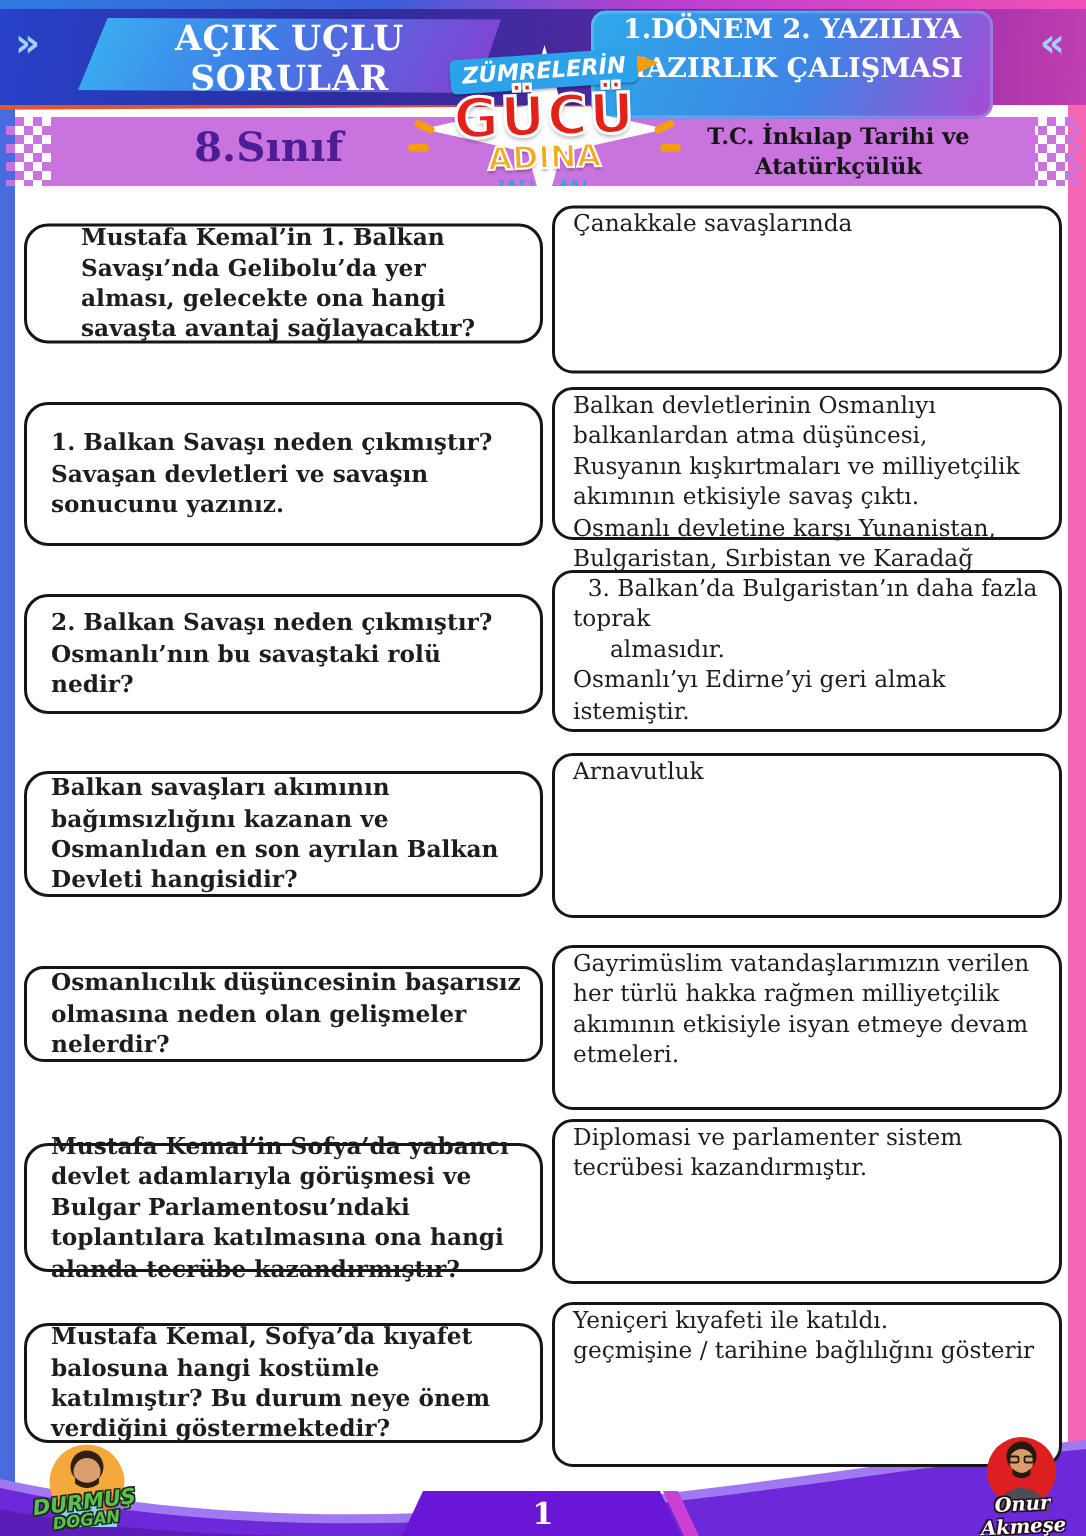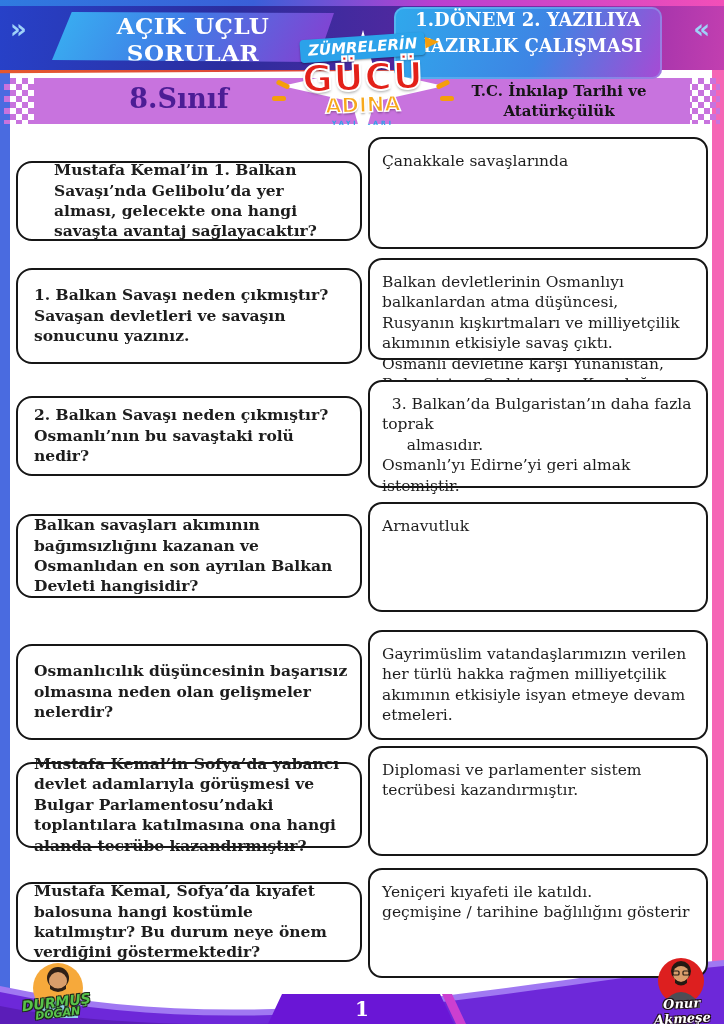--- a/index.html
+++ b/index.html
@@ -61,21 +61,21 @@
   .ray1{left:-12px;top:58px;transform:rotate(25deg);}
   .ray2{left:-16px;top:72px;}
   .ray3{right:-12px;top:58px;transform:rotate(-25deg);}
   .ray4{right:-16px;top:72px;}
 
   
   .qbox,.abox{position:absolute;background:#fff;border:2.5px solid #161616;z-index:5;
     box-sizing:border-box;color:#1d1d1d;}
   .qbox{left:16px;width:346px;border-radius:16px;display:flex;align-items:center;
     padding:6px 12px 6px 16px;font-size:15.5px;line-height:1.32;font-weight:600;}
-  .abox{left:368px;width:340px;border-radius:14px;padding:12px 12px;font-size:15.5px;
+  .abox{left:368px;width:340px;border-radius:14px;padding:0 12px;font-size:15.5px;
     line-height:1.32;font-weight:500;white-space:pre-wrap;}
 
   
   .footer-svg{position:absolute;left:0;bottom:0;width:724px;height:90px;z-index:4;pointer-events:none;}
   .page-num{position:absolute;left:322px;bottom:3px;width:80px;text-align:center;z-index:9;
     color:#fff;font-size:20px;font-weight:bold;}
   .avatar{position:absolute;z-index:8;}
   .avatar-name-left{position:absolute;left:2px;top:996px;width:110px;z-index:9;text-align:center;
     font-family:"DejaVu Sans",sans-serif;font-style:italic;font-weight:800;color:#58c24a;
     transform:rotate(-7deg);line-height:.95;
@@ -127,21 +127,21 @@
     <div class="logo-top">
       <span>ZÜMRELERİN</span>
       <span class="pencil"></span>
     </div>
     <div class="logo-mid">GÜCÜ</div>
     <div class="logo-low">ADINA</div>
     <div class="logo-sub">YAYINLARI</div>
   </div>
 
   <main>
-    <div class="qbox" style="top:161px;height:80px;padding-left:36px;">
+    <div class="qbox" style="top:149px;height:80px;padding-left:36px;">
         <span>Mustafa Kemal’in 1. Balkan Savaşı’nda Gelibolu’da yer alması, gelecekte ona hangi savaşta avantaj sağlayacaktır?</span>
       </div>
     <div class="abox" style="top:137px;height:112px;">Çanakkale savaşlarında</div>
 
     <div class="qbox" style="top:268px;height:96px;">
         <span>1. Balkan Savaşı neden çıkmıştır? Savaşan devletleri ve savaşın sonucunu yazınız.</span>
       </div>
     <div class="abox" style="top:258px;height:102px;">Balkan devletlerinin Osmanlıyı balkanlardan atma düşüncesi, Rusyanın kışkırtmaları ve milliyetçilik akımının etkisiyle savaş çıktı.
 Osmanlı devletine karşı Yunanistan, Bulgaristan, Sırbistan ve Karadağ birleşti. Osmanlı savaşı kaybetti.</div>
 
@@ -150,21 +150,21 @@
       </div>
     <div class="abox" style="top:380px;height:108px;">  3. Balkan’da Bulgaristan’ın daha fazla toprak
      almasıdır.
 Osmanlı’yı Edirne’yi geri almak istemiştir.</div>
 
     <div class="qbox" style="top:514px;height:84px;">
         <span>Balkan savaşları akımının bağımsızlığını kazanan ve Osmanlıdan en son ayrılan Balkan Devleti hangisidir?</span>
       </div>
     <div class="abox" style="top:502px;height:110px;">Arnavutluk</div>
 
-    <div class="qbox" style="top:644px;height:96px;">
+    <div class="qbox" style="top:644px;height:64px;border-radius:13px;">
         <span>Osmanlıcılık düşüncesinin başarısız olmasına neden olan gelişmeler nelerdir?</span>
       </div>
     <div class="abox" style="top:630px;height:110px;">Gayrimüslim vatandaşlarımızın verilen her türlü hakka rağmen milliyetçilik akımının etkisiyle isyan etmeye devam etmeleri.</div>
 
     <div class="qbox" style="top:762px;height:86px;">
         <span>Mustafa Kemal’in Sofya’da yabancı devlet adamlarıyla görüşmesi ve Bulgar Parlamentosu’ndaki toplantılara katılmasına ona hangi alanda tecrübe kazandırmıştır?</span>
       </div>
     <div class="abox" style="top:746px;height:110px;">Diplomasi ve parlamenter sistem tecrübesi kazandırmıştır.</div>
 
     <div class="qbox" style="top:882px;height:80px;">

